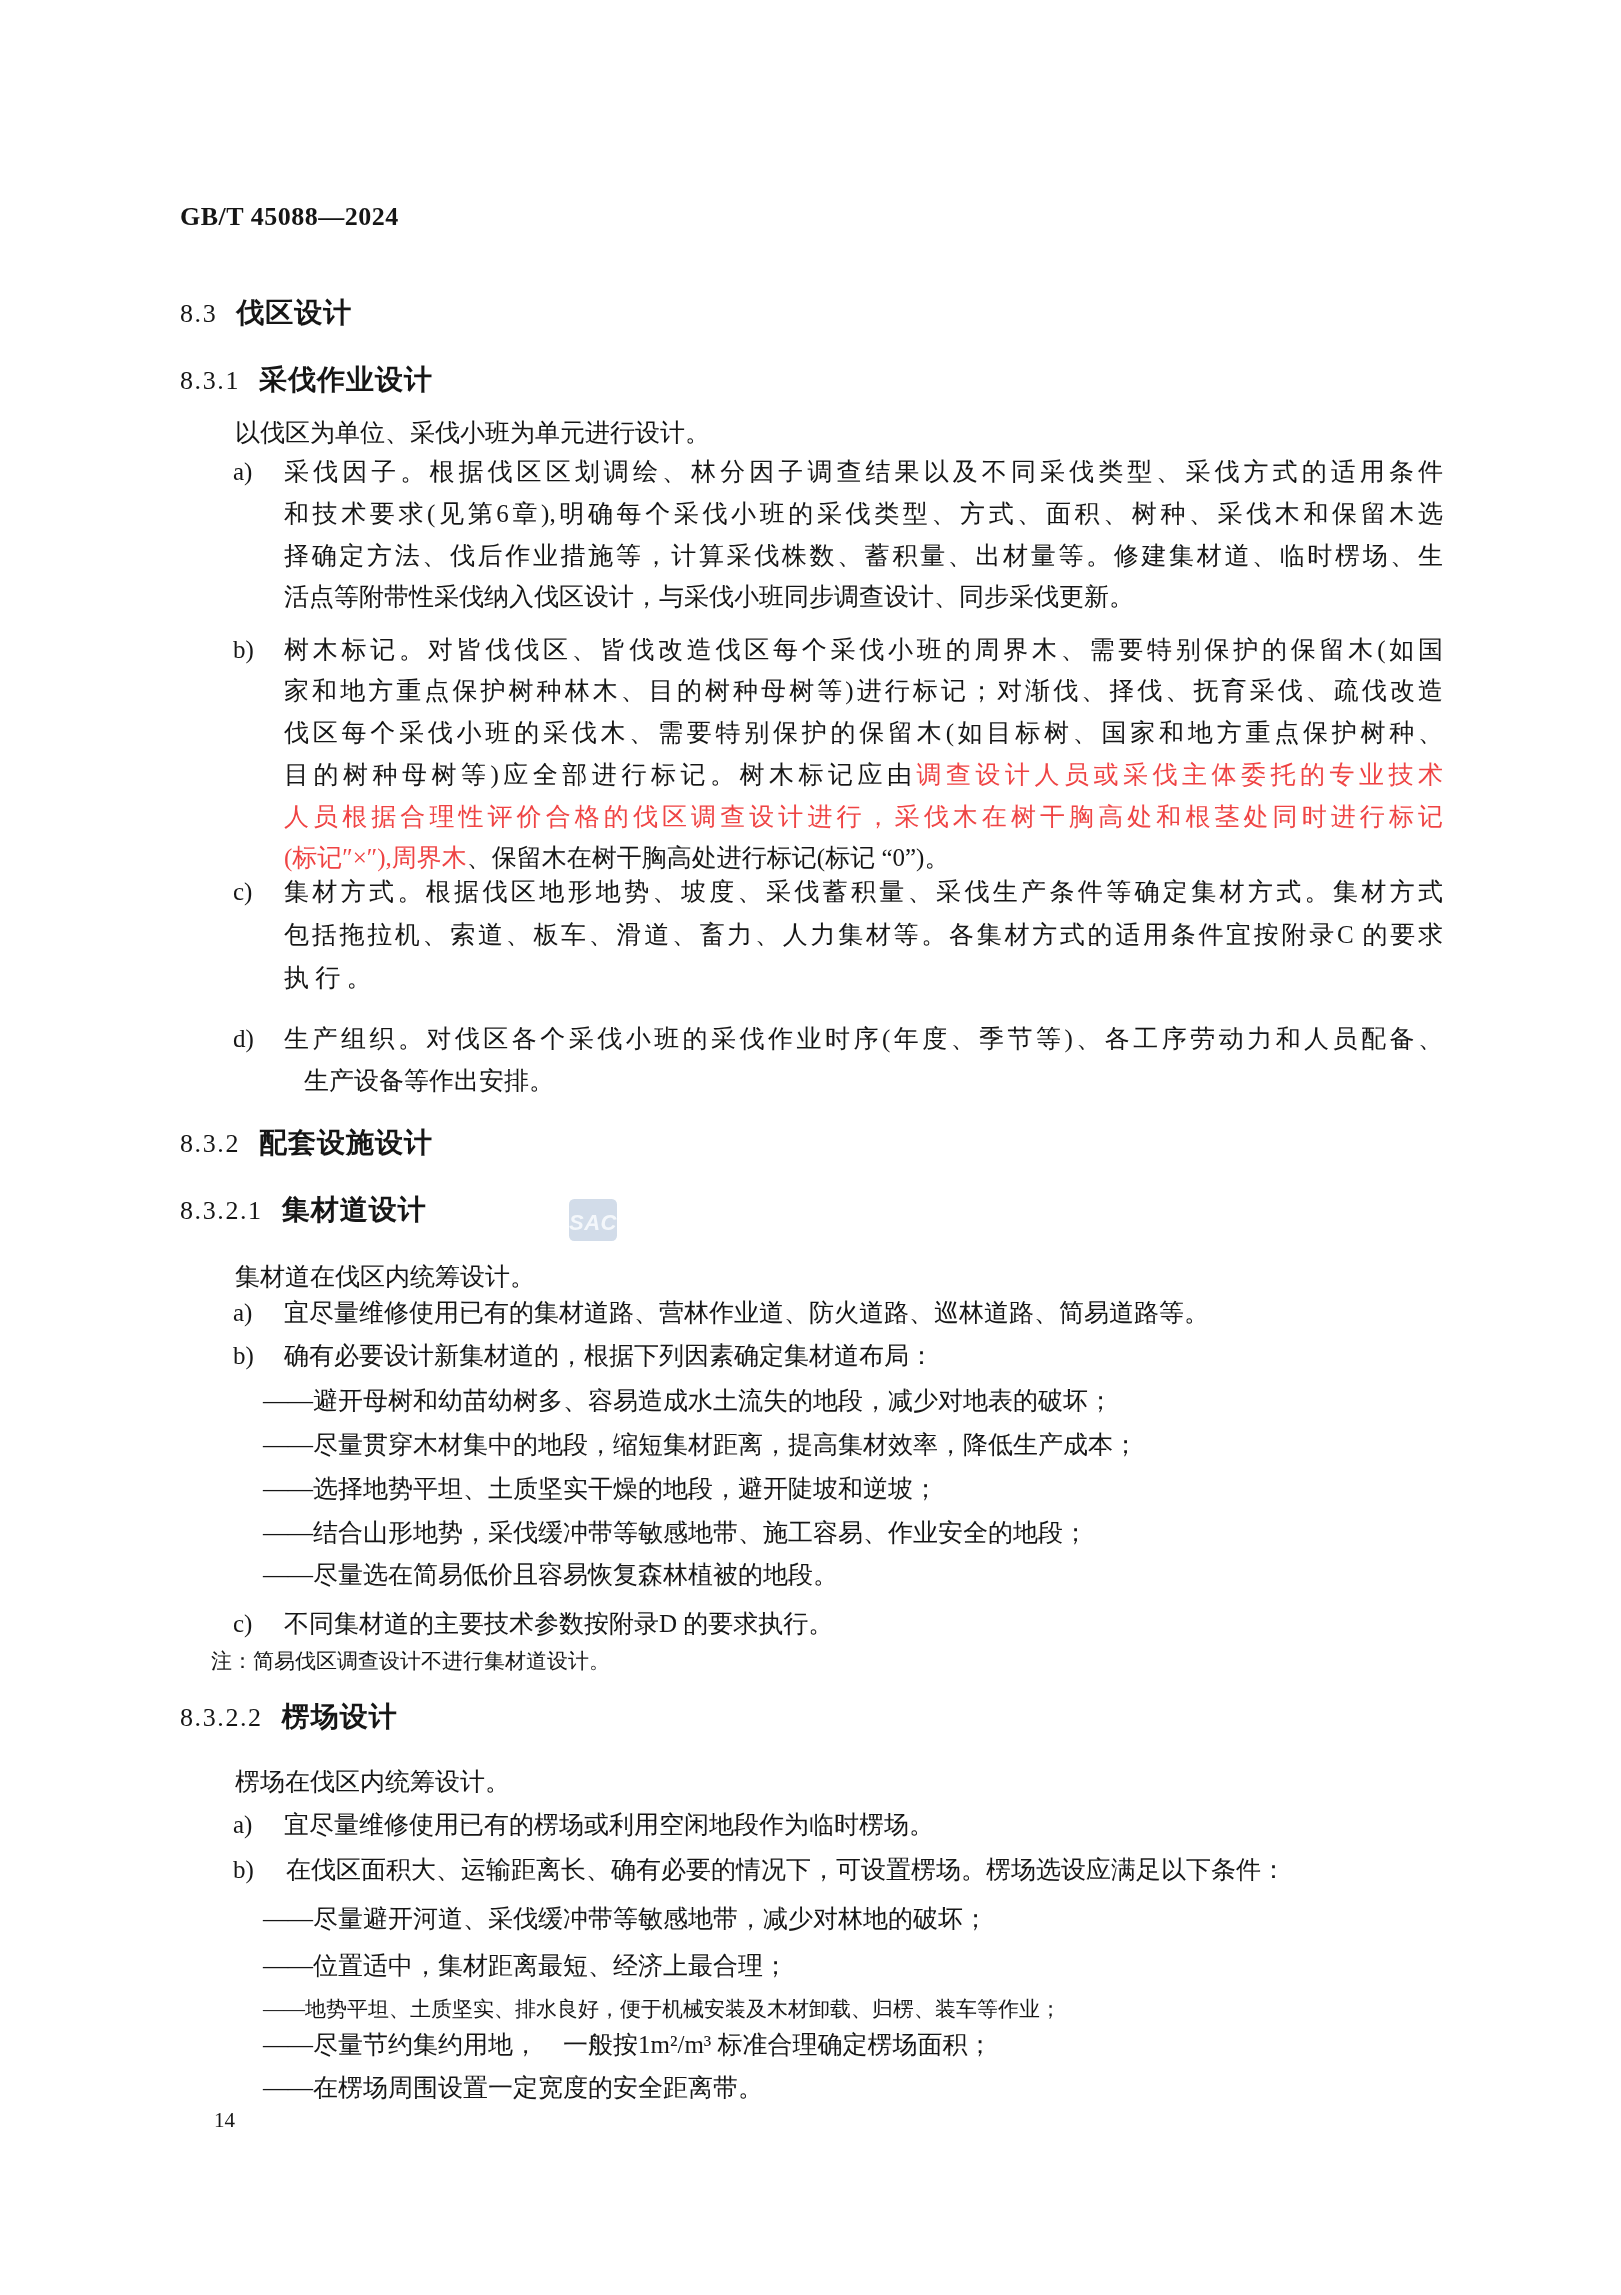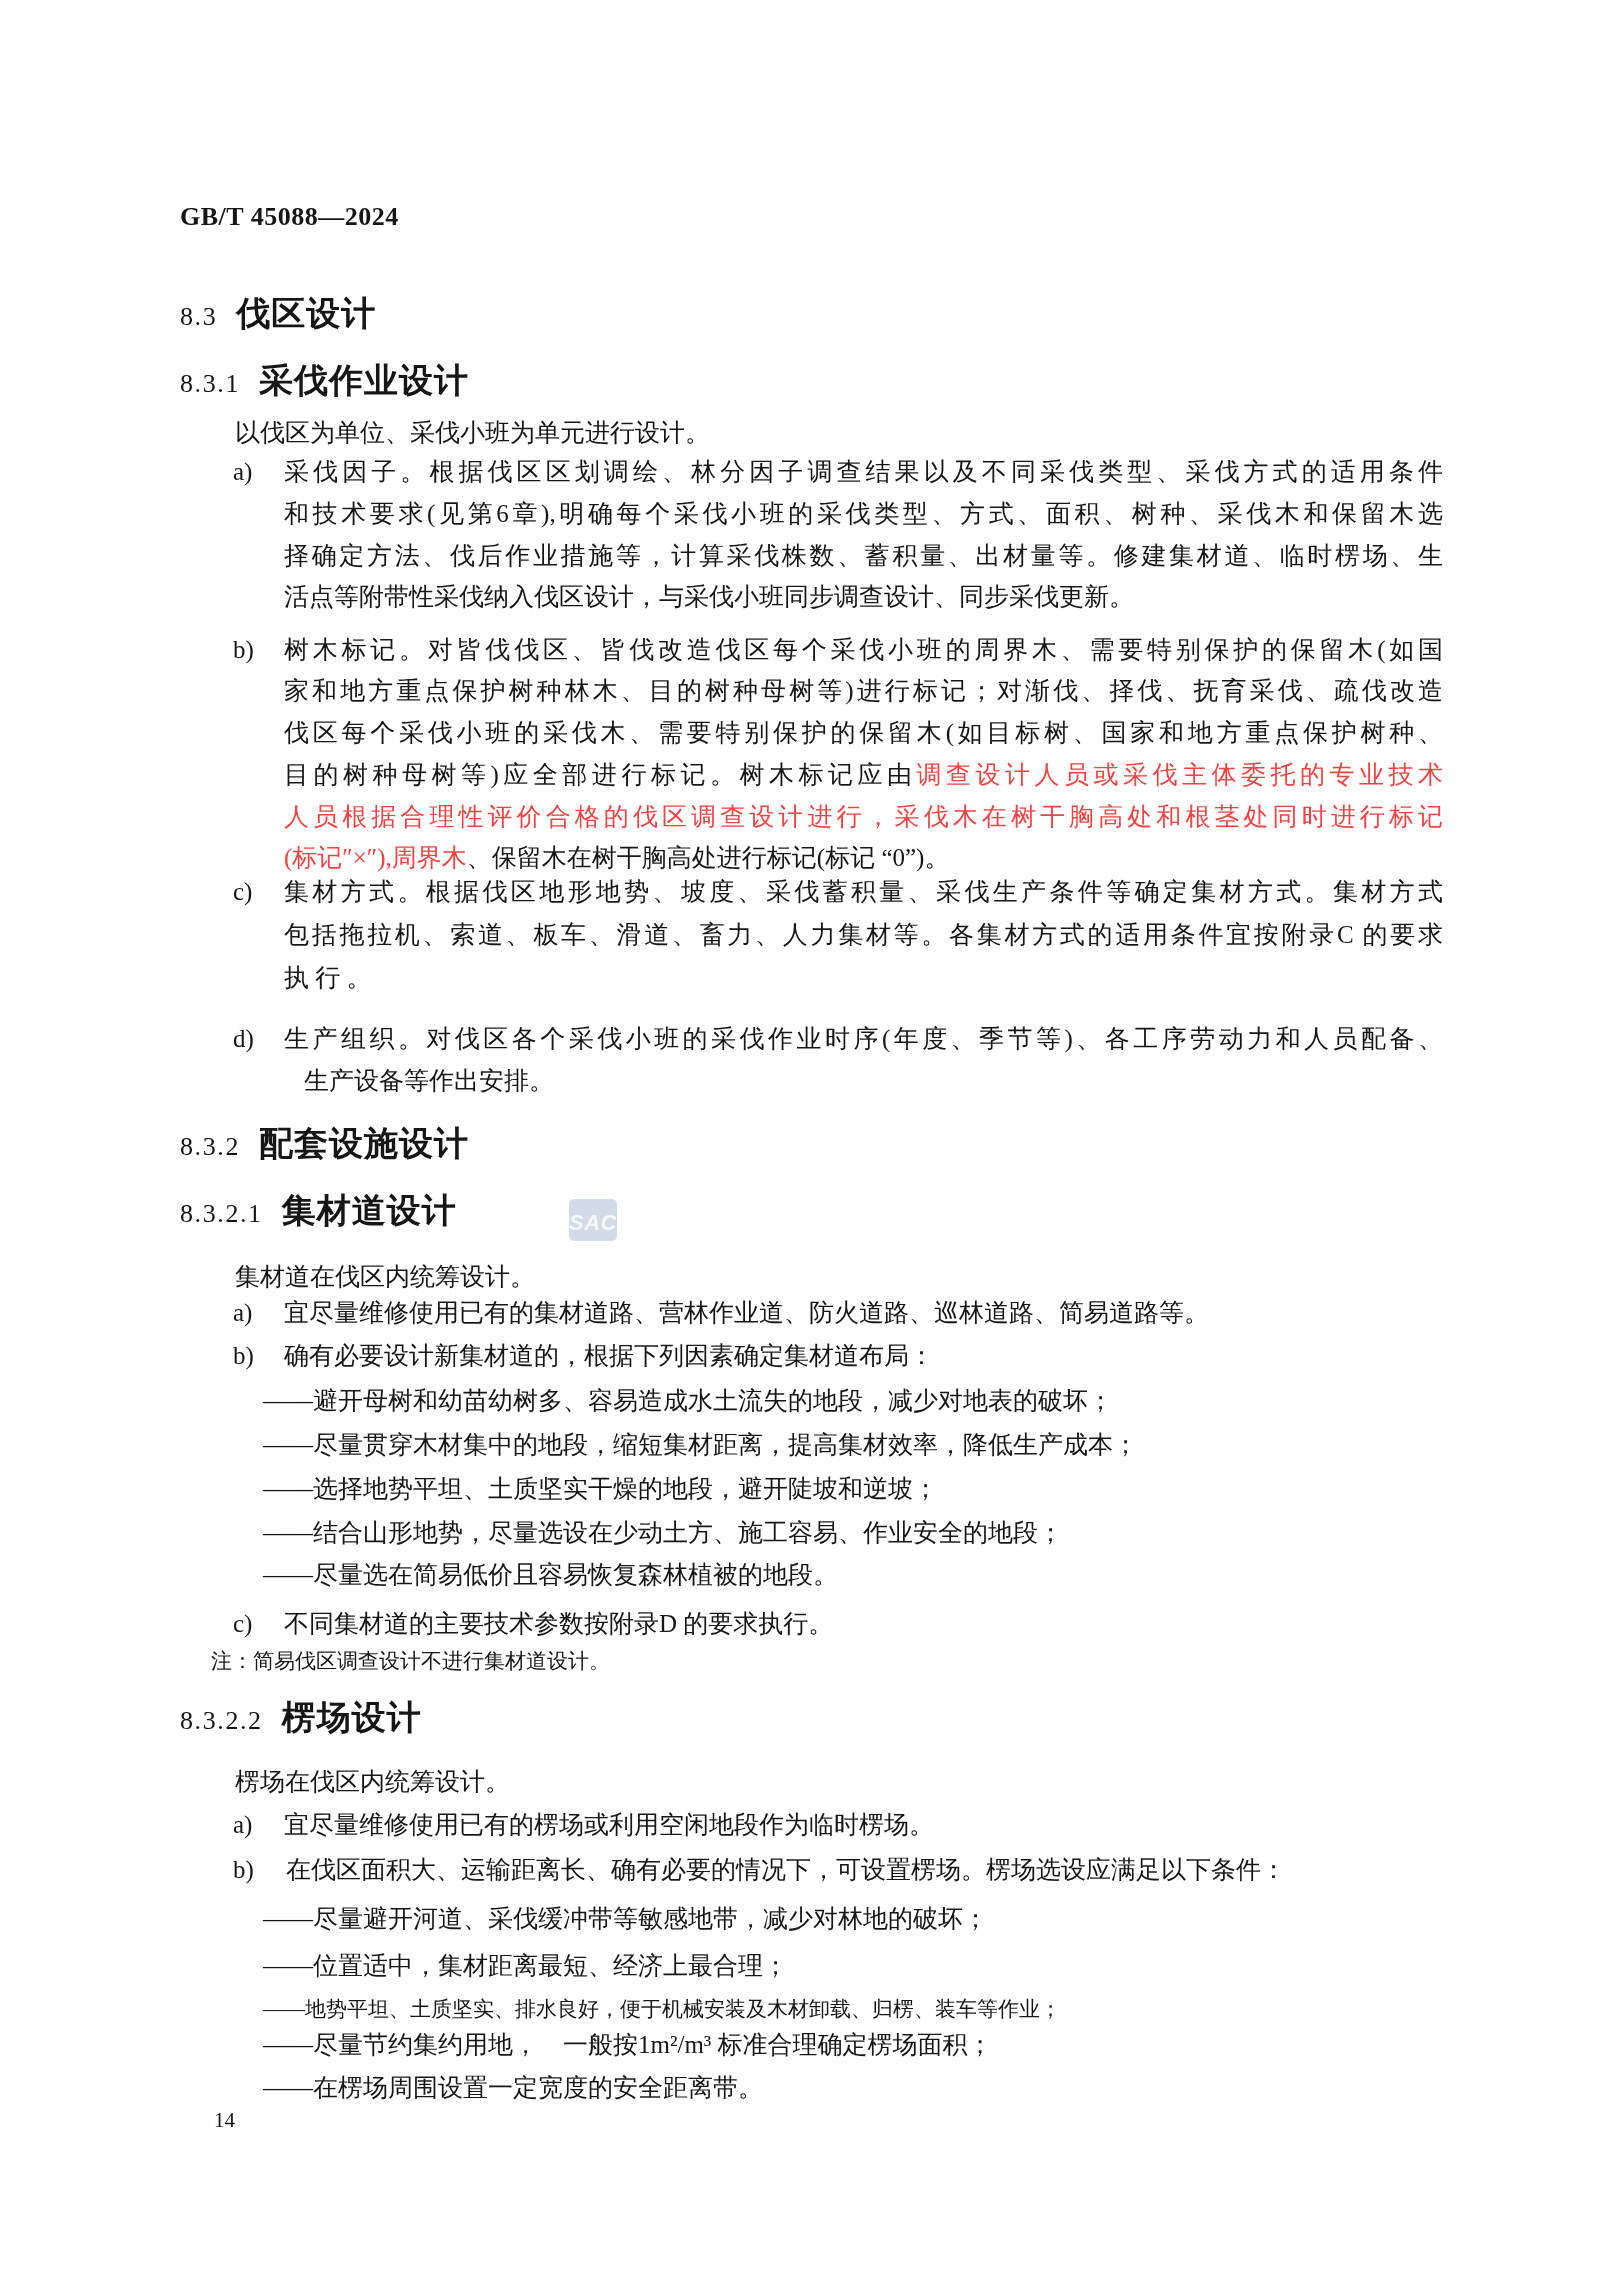--- a/index.html
+++ b/index.html
@@ -16,21 +16,21 @@
   .wl.last { text-align:left; text-align-last:left; white-space:nowrap; }
   .label { position:absolute; left:233px; font-size:25px; line-height:42px; }
   .dash  { left:263px; }
   .para  { left:235px; }
   .red   { color:#ef4444; }
   .small { font-size:21px; line-height:37px; }
   
   .head { position:absolute; left:180px; white-space:nowrap; line-height:42px; }
   .head .num { font-family:"Liberation Serif","DejaVu Serif",serif; font-size:26px; letter-spacing:1.6px; }
   .head .ttl { font-family:"Liberation Sans","DejaVu Sans",sans-serif; font-weight:700;
-               font-size:34px; margin-left:19px; letter-spacing:1px; }
+               font-size:28px; margin-left:19px; letter-spacing:1px; }
   .gbt { position:absolute; left:180px; top:201px; font-weight:700; font-size:26px;
          line-height:31px; letter-spacing:0.5px; }
   .pagenum { position:absolute; left:214px; top:2102px; font-size:21px; line-height:37px; }
   .note { position:absolute; left:211px; font-size:21px; line-height:37px; white-space:nowrap; }
   
   .wm { position:absolute; left:569px; top:1199px; width:48px; height:42px;
         background:#ccd8e7; border-radius:5.2px; opacity:0.88;
         display:flex; align-items:center; justify-content:center; }
   .wm span { font-family:"Liberation Sans","DejaVu Sans",sans-serif; font-weight:700;
              font-style:italic; font-size:22px; color:#f3f7fb; letter-spacing:0.5px;
@@ -95,21 +95,21 @@
 
   <div class="label" style="top:1292px;">a)</div>
   <div class="ln" style="left:284px; top:1292px;">宜尽量维修使用已有的集材道路、营林作业道、防火道路、巡林道路、简易道路等。</div>
 
   <div class="label" style="top:1335px;">b)</div>
   <div class="ln" style="left:284px; top:1335px;">确有必要设计新集材道的，根据下列因素确定集材道布局：</div>
 
   <div class="ln dash" style="top:1380px;">——避开母树和幼苗幼树多、容易造成水土流失的地段，减少对地表的破坏；</div>
   <div class="ln dash" style="top:1424px;">——尽量贯穿木材集中的地段，缩短集材距离，提高集材效率，降低生产成本；</div>
   <div class="ln dash" style="top:1468px;">——选择地势平坦、土质坚实干燥的地段，避开陡坡和逆坡；</div>
-  <div class="ln dash" style="top:1512px;">——结合山形地势，尽量选设在少动土方、施工容易、作业安全的地段；</div>
+  <div class="ln dash" style="top:1512px;">——结合山形地势，采伐缓冲带等敏感地带、施工容易、作业安全的地段；</div>
   <div class="ln dash" style="top:1554px;">——尽量选在简易低价且容易恢复森林植被的地段。</div>
 
   <div class="label" style="top:1603px;">c)</div>
   <div class="ln" style="left:284px; top:1603px;">不同集材道的主要技术参数按附录D 的要求执行。</div>
 
   <div class="note" style="top:1643px;">注：简易伐区调查设计不进行集材道设计。</div>
 
   <div class="head" style="top:1696px;">
     <span class="num">8.3.2.2</span><span class="ttl">楞场设计</span>
   </div>

